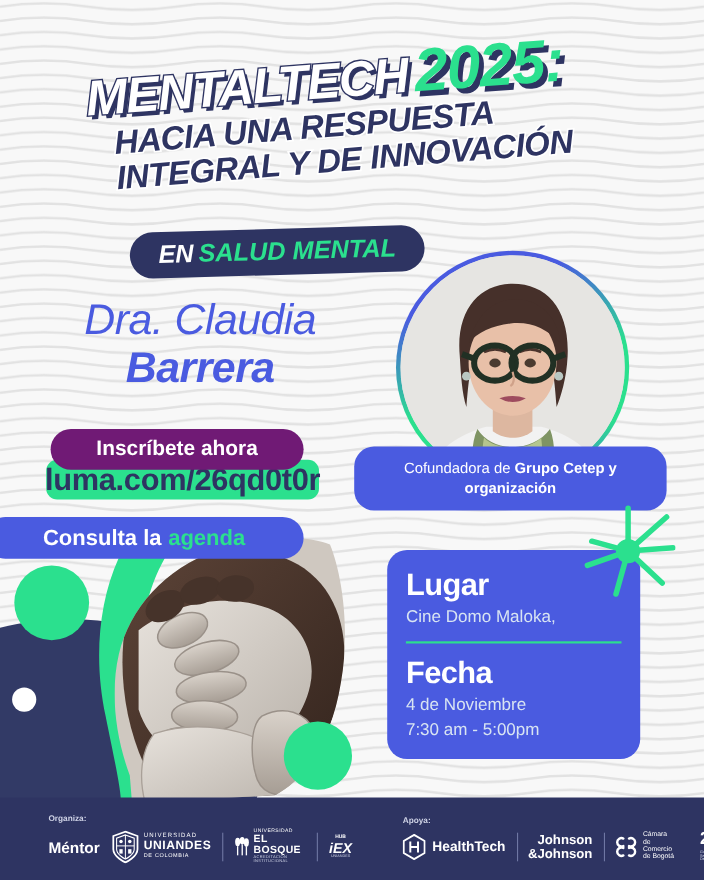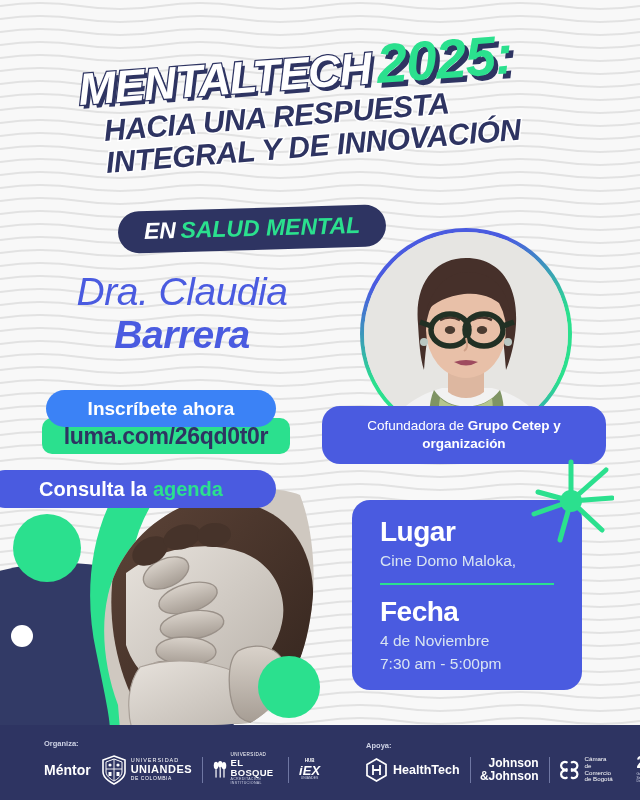--- a/index.html
+++ b/index.html
@@ -63,29 +63,29 @@
   .t-pill .g{color:#2be08e;font-size:23px;font-weight:bold;font-style:italic;letter-spacing:0px;}
 
   
   .speaker{position:absolute;left:32px;top:272px;width:300px;text-align:center;}
   .speaker .sn1{font-size:39px;font-style:italic;color:#4a5be0;letter-spacing:-0.5px;line-height:1.05;}
   .speaker .sn2{font-size:39px;font-style:italic;font-weight:bold;color:#4a5be0;letter-spacing:-0.5px;line-height:1.15;}
 
   
   .cta-dark{
     position:absolute;left:46px;top:390px;width:230px;height:37px;
-    background:#3b82f6;border-radius:19px;
+    background:#701a75;border-radius:19px;
     display:flex;align-items:center;justify-content:center;
     color:#fff;font-size:19px;font-weight:bold;z-index:6;
   }
   .cta-green{
     position:absolute;left:42px;top:418px;width:248px;height:36px;
     background:#2be08e;border-radius:10px;
     display:flex;align-items:center;justify-content:center;
-    color:#2e3462;font-size:23px;font-weight:bold;z-index:5;letter-spacing:-0.3px;
+    color:#2e3462;font-size:28px;font-weight:bold;z-index:5;letter-spacing:-0.3px;
   }
   .cta-blue{
     position:absolute;left:-14px;top:470px;width:290px;height:38px;
     background:#4a5be0;border-radius:19px;
     display:flex;align-items:center;justify-content:center;
     font-size:20px;font-weight:bold;z-index:6;
   }
   .cta-blue .w{color:#ffffff;}
   .cta-blue .g{color:#2be08e;margin-left:6px;}
 
@@ -106,21 +106,21 @@
     background:#4a5be0;border-radius:18px;
     padding:11px 14px;box-sizing:border-box;text-align:center;
     color:#ffffff;font-size:13.5px;line-height:1.35;z-index:7;
   }
   .caption b{font-weight:bold;}
 
   
   .info-card{
     position:absolute;left:352px;top:500px;width:230px;height:190px;
     background:#4a5be0;border-radius:18px;
-    padding:16px 28px;box-sizing:border-box;z-index:6;
+    padding:16px 17px;box-sizing:border-box;z-index:6;
   }
   .info-card h3{margin:0;font-size:28px;font-weight:bold;color:#ffffff;letter-spacing:-0.5px;}
   .info-card p{margin:3px 0 0 0;font-size:15.5px;color:#d8e4f2;line-height:1.33;}
   .info-divider{height:2px;background:#2be08e;margin:11px 0 11px 0;width:100%;}
 
   .sparkle{position:absolute;left:528px;top:458px;width:86px;height:86px;z-index:7;}
 
   
   .collage{position:absolute;left:0;top:455px;width:350px;height:275px;z-index:2;}
   .collage svg{position:absolute;inset:0;width:100%;height:100%;}

